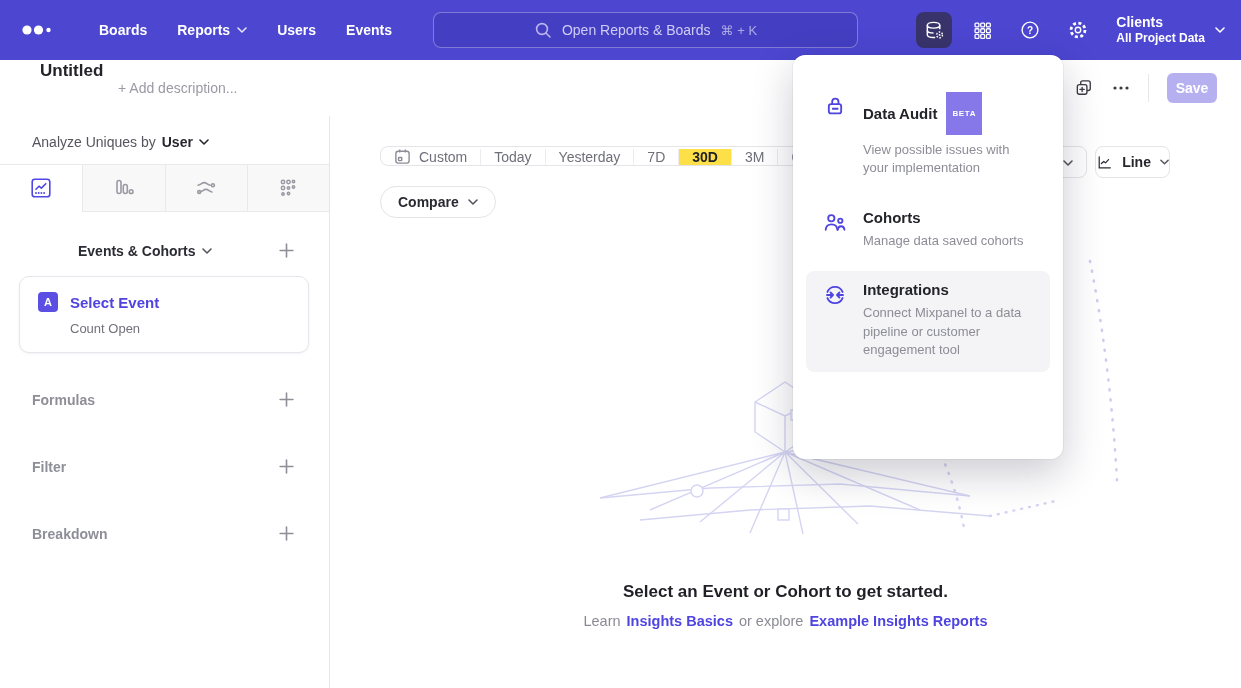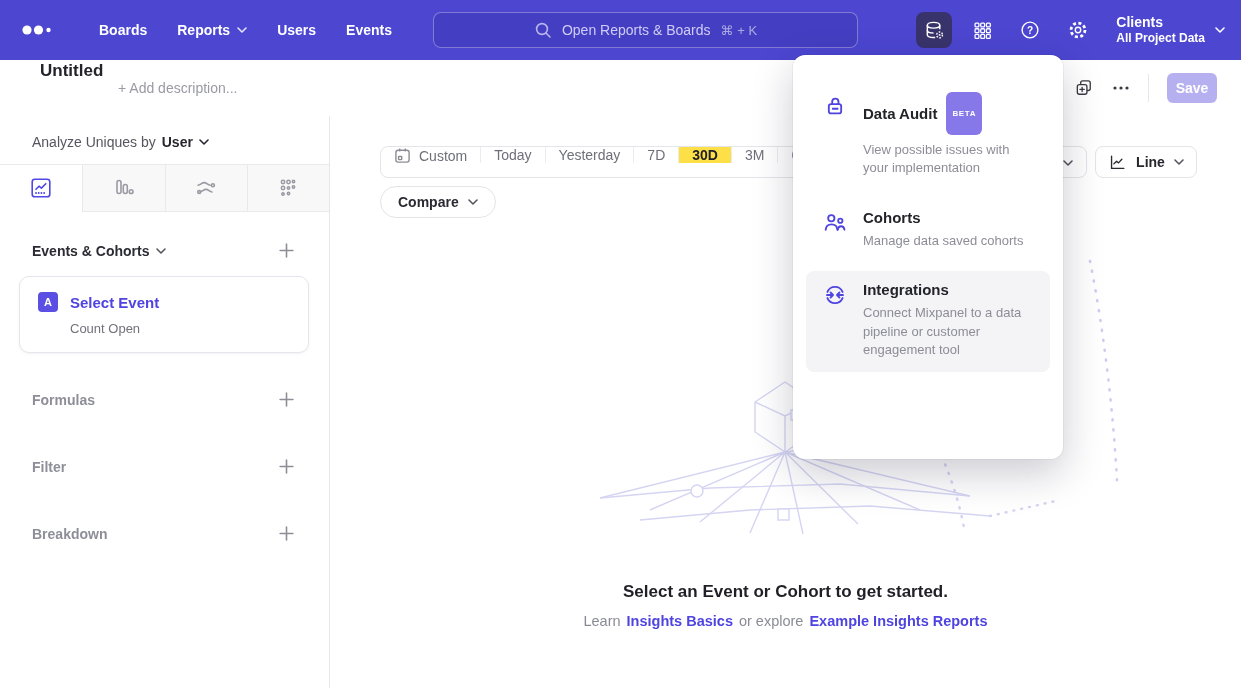--- a/index.html
+++ b/index.html
@@ -37,61 +37,61 @@
   .sidebar { position:absolute; left:0; top:116px; width:330px; height:572px; background:#fff; border-right:1px solid #e7e7ea; }
   .analyze-row { display:flex; align-items:center; gap:6px; padding:18px 0 14px 32px; font-size:14px; color:#55555e; }
   .analyze-row .val { display:flex; align-items:center; gap:6px; font-weight:700; color:#26262d; cursor:pointer; }
   .analyze-row .chev { color:#26262d; }
   .chart-tabs { display:grid; grid-template-columns:repeat(4,1fr); height:48px; border-top:1px solid #e9e9ec; border-bottom:1px solid #e9e9ec; background:#f8f8f9; }
   .ctab { display:flex; align-items:center; justify-content:center; color:#9a9aa3; cursor:pointer; border-left:1px solid #e9e9ec; }
   .ctab:first-child { border-left:none; }
   .ctab.active { background:#fff; color:#5147e5; margin-bottom:-1px; border-bottom:1px solid #fff; }
   .side-section { display:flex; align-items:center; justify-content:space-between; padding:0 34px 0 32px; }
   .side-section.ec { margin-top:30px; }
-  .side-section .hdr { display:flex; align-items:center; gap:7px; font-size:14px; font-weight:700; color:#2b2b33; cursor:pointer; }
+  .side-section .hdr { display:flex; align-items:center; gap:7px; font-size:14px; font-weight:700; color:#2b2b33; cursor:pointer;margin-left:46px; }
   .side-section .hdr .chev { color:#55555e; }
   .side-section .sub-hdr { font-size:14px; font-weight:700; color:#8e8e98; }
   .plus-btn { color:#8e8e98; cursor:pointer; display:flex; }
   .event-card { margin:17px 20px 0 19px; border:1px solid #e6e6ec; border-radius:10px; background:#fff; box-shadow:0 1px 3px rgba(20,20,40,.05); padding:15px 18px 16px; cursor:pointer; }
   .event-card .row1 { display:flex; align-items:center; gap:12px; }
   .badge-a { width:20px; height:20px; border-radius:4px; background:#5b4fe3; color:#fff; font-size:11px; font-weight:700; display:flex; align-items:center; justify-content:center; }
   .ev-title { color:#4f44e0; font-size:15px; font-weight:700; }
   .ev-sub { margin:9px 0 0 32px; color:#71717b; font-size:13px; }
   .side-section.g1 { margin-top:38px; }
   .side-section.g2 { margin-top:50px; }
   .side-section.g3 { margin-top:50px; }
 
   
   .main { position:absolute; left:330px; top:116px; width:911px; height:572px; background:#fff; }
-  .range-control { position:absolute; left:50px; top:30px; height:32px; display:flex; align-items:flex-start; border:1px solid #e4e4e9; border-radius:8px; background:#fff; overflow:hidden; }
+  .range-control { position:absolute; left:50px; top:30px; height:20px; display:flex; align-items:flex-end; border:1px solid #e4e4e9; border-radius:8px; background:#fff; overflow:hidden; }
   .seg { display:flex; align-items:center; gap:8px; padding:0 13px; font-size:14px; color:#6f6f7a; border-left:1px solid #ececf0; cursor:pointer; white-space:nowrap; }
   .seg:first-child { border-left:none; }
   .seg.selected { background:#fde047; color:#1f1f26; font-weight:700; }
   .seg .cal { color:#8d8d97; }
   .compare-btn { position:absolute; left:50px; top:70px; height:32px; display:flex; align-items:center; gap:9px; padding:0 17px; border:1px solid #e4e4e9; border-radius:16px; background:#fff; font-size:14px; font-weight:700; color:#2a2a32; cursor:pointer; }
   .compare-btn .chev { color:#55555e; }
   .obscured-btn { position:absolute; left:660px; top:30px; width:97px; height:32px; border:1px solid #e4e4e9; border-radius:8px; background:#fff; cursor:pointer; }
   .obscured-btn .chev { position:absolute; right:13px; top:13px; color:#55555e; }
-  .line-btn { position:absolute; left:765px; top:30px; width:102px; height:32px; display:flex; align-items:center; justify-content:center; gap:9px; border:1px solid #e4e4e9; border-radius:8px; background:#fff; font-size:14px; font-weight:700; color:#26262d; cursor:pointer; }
+  .line-btn { position:absolute; left:765px; top:30px; width:75px; height:32px; display:flex; align-items:center; justify-content:center; gap:9px; border:1px solid #e4e4e9; border-radius:8px; background:#fff; font-size:14px; font-weight:700; color:#26262d; cursor:pointer; }
   .line-btn .chev { color:#55555e; }
 
   .wireframe { position:absolute; left:260px; top:254px; z-index:0; }
   .dotted-art { position:absolute; left:725px; top:140px; z-index:0; }
   .empty-heading { position:absolute; left:0; top:466px; width:100%; text-align:center; font-size:17px; font-weight:700; color:#1f1f26; z-index:1; }
   .empty-sub { position:absolute; left:0; top:497px; width:100%; text-align:center; font-size:14.5px; color:#8b8b95; z-index:1; }
   .empty-sub .lnk { color:#4f44e0; font-weight:700; cursor:pointer; }
   .empty-sub span { margin:0 3px; }
 
   
   .popup { position:absolute; left:793px; top:55px; width:270px; height:404px; background:#fff; border-radius:12px; box-shadow:0 0 0 1px rgba(30,30,60,.05), 0 14px 40px rgba(20,20,50,.22); z-index:60; padding:27px 13px 13px; }
   .menu-item { display:flex; gap:15px; padding:10px 16px 12px; border-radius:8px; cursor:pointer; margin-bottom:9px; }
   .menu-item.highlighted { background:#f4f4f6; }
   .mi-icon { width:26px; flex:none; color:#4f44e0; padding-top:1px; }
   .mi-title { font-size:15px; font-weight:700; color:#23232a; display:flex; align-items:center; gap:9px; }
-  .beta { background:#8678e9; color:#fff; font-size:8px; font-weight:700; letter-spacing:.6px; padding:17px 6px; border-radius:6px; }
+  .beta { background:#8678e9; color:#fff; font-size:8px; font-weight:700; letter-spacing:.6px; padding:17px 6px; border-radius:0; }
   .mi-desc { margin-top:6px; font-size:13px; line-height:1.42; color:#8d8d97; max-width:182px; }
 </style>
 </head>
 <body>
 
 <div class="stage">
 
   <div class="topnav">
     <div class="nav-left">
       <svg class="logo" viewBox="0 0 32 18">

